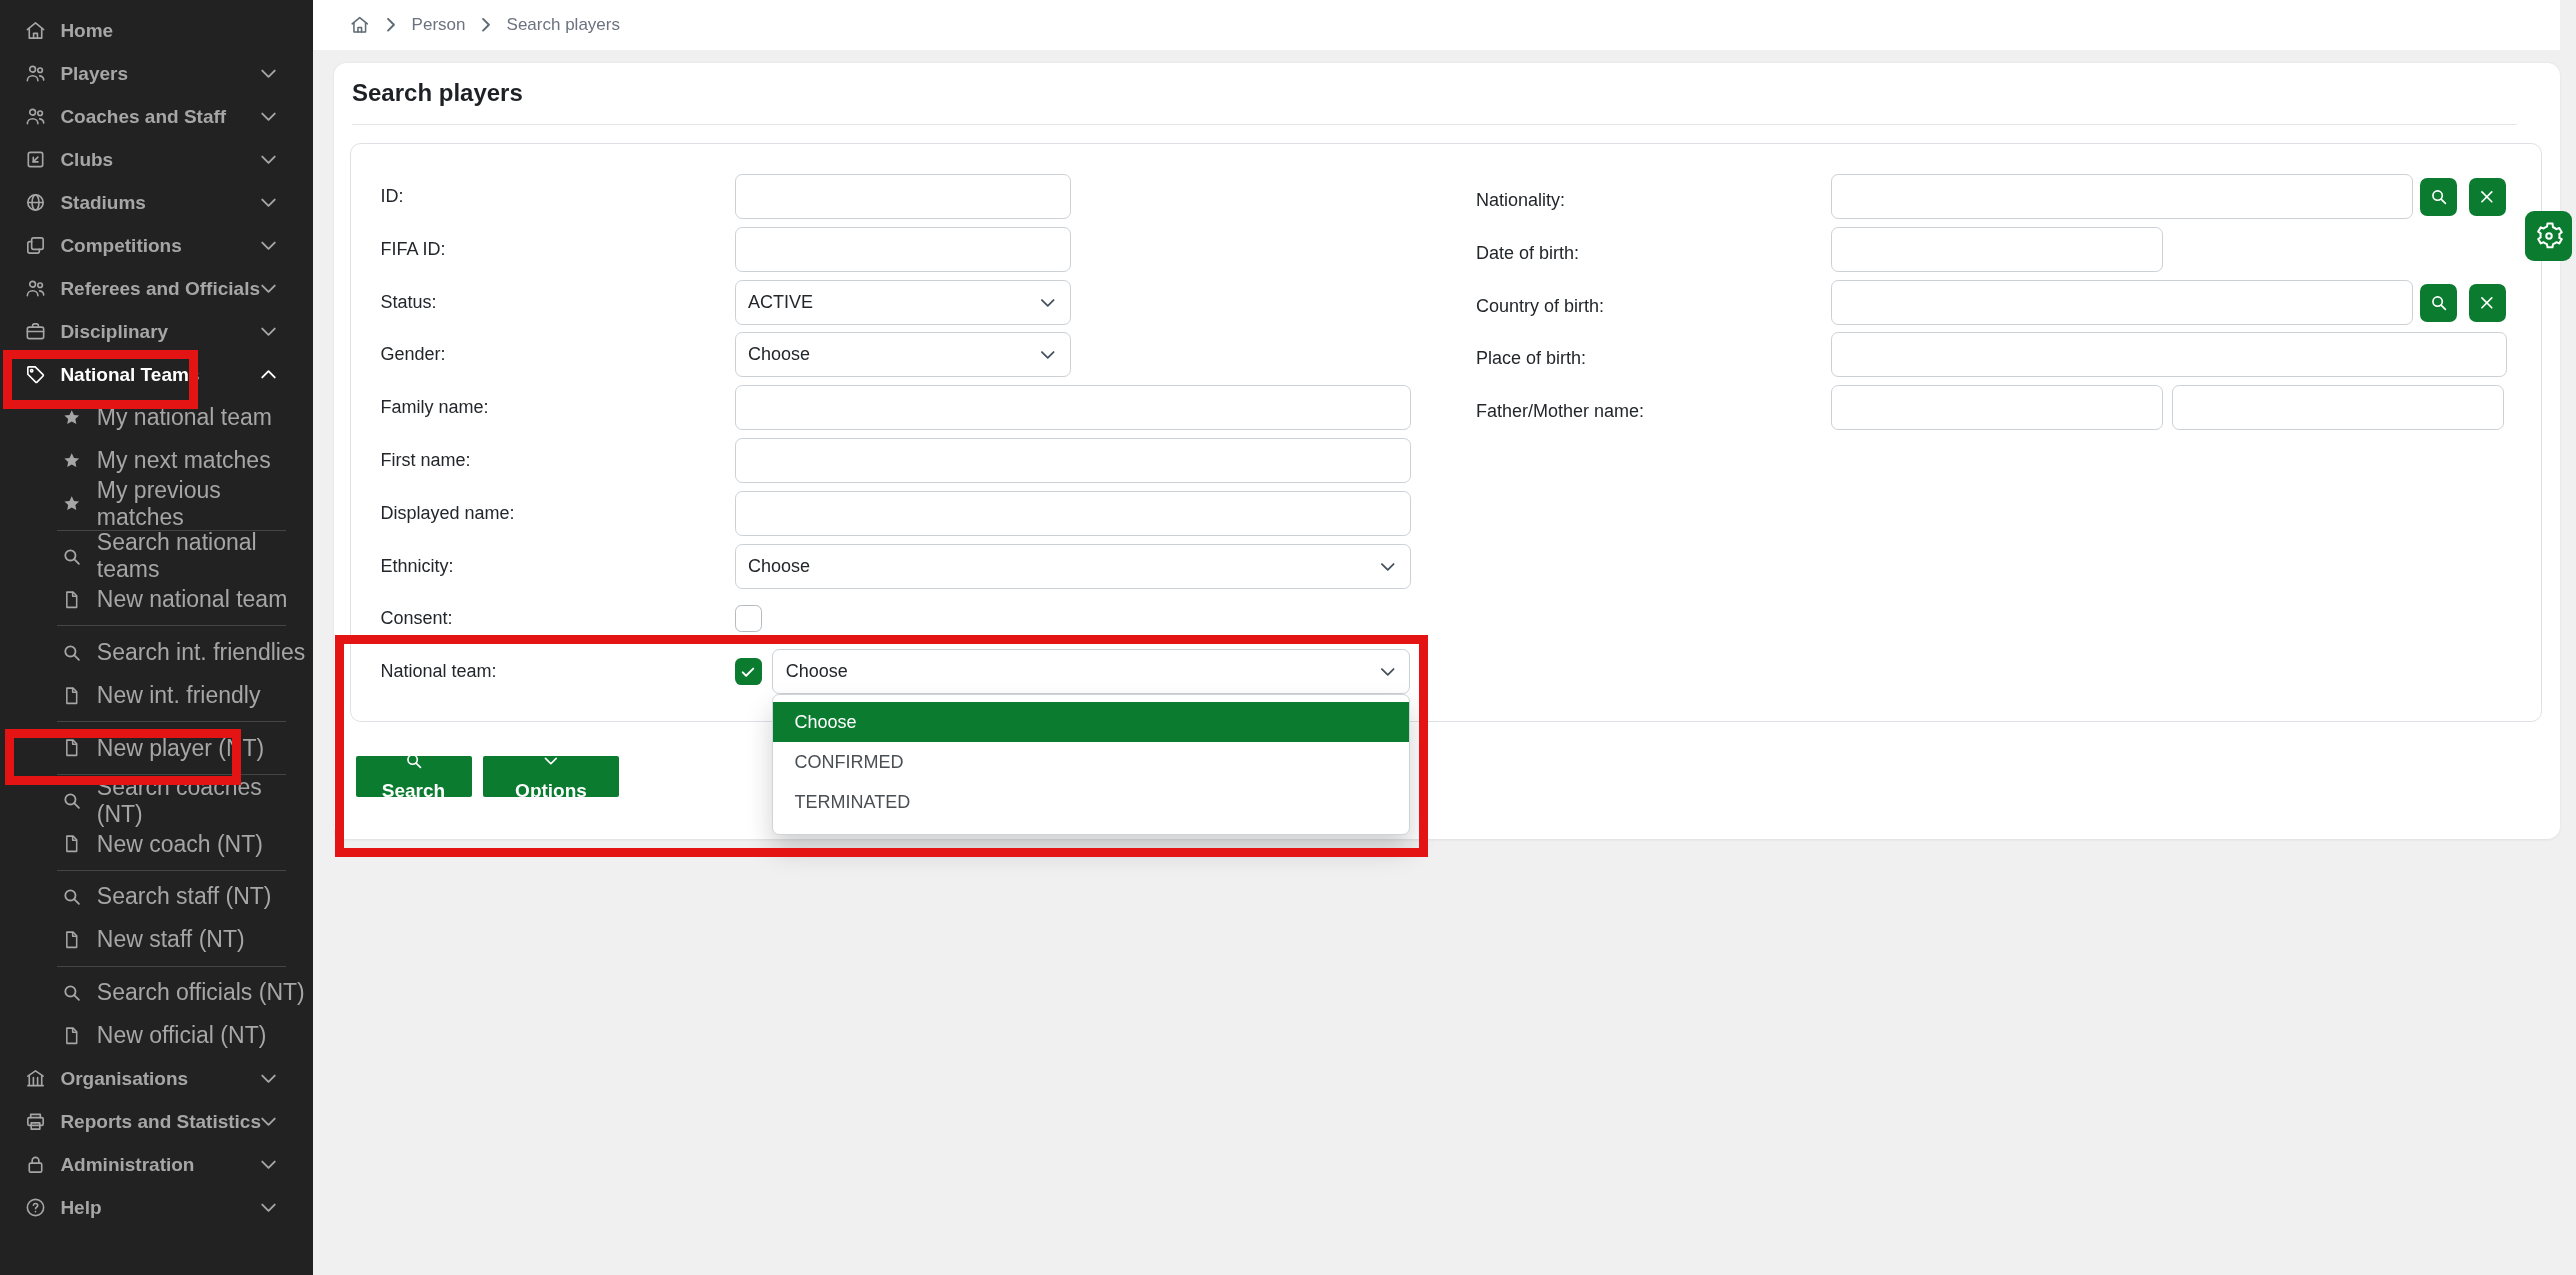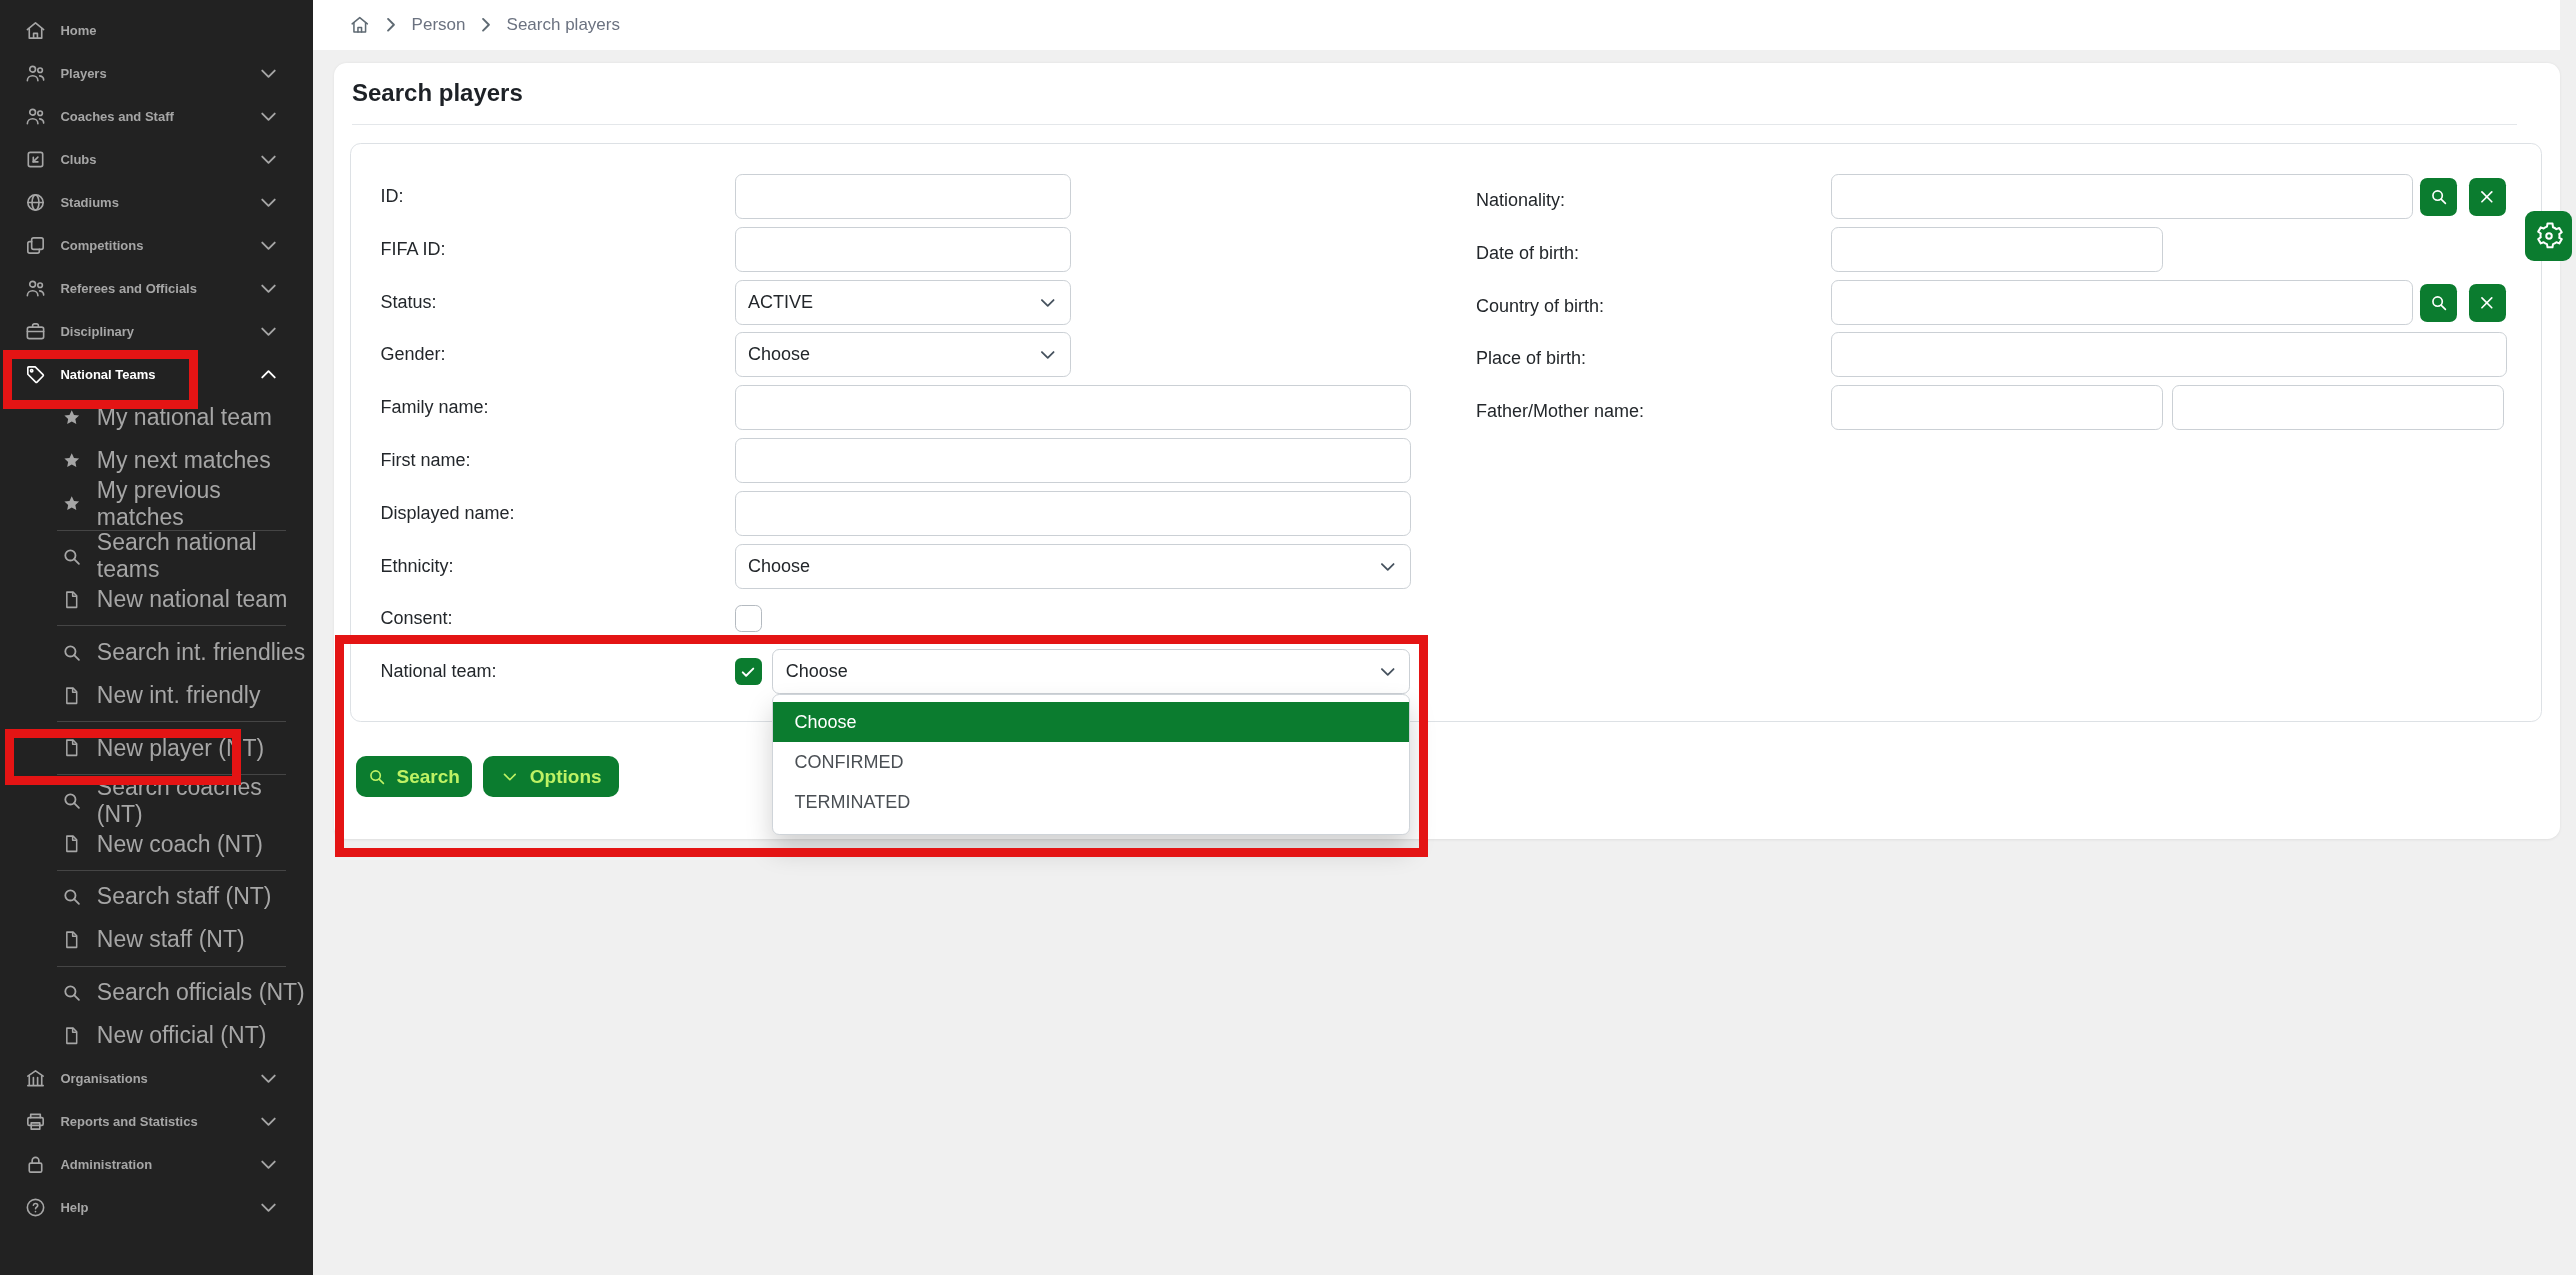--- a/index.html
+++ b/index.html
@@ -5,21 +5,21 @@
   html,body{margin:0;padding:0;background:#f0f0f0;}
   .app{position:relative;width:2576px;height:1276px;overflow:hidden;
        font-family:"Liberation Sans",sans-serif;background:#f0f0f0;}
   .icon{display:inline-flex;}
   .icon svg{width:100%;height:100%;display:block;}
 
   
   #sidebar{position:absolute;left:0;top:0;width:313px;height:1276px;
            background:var(--sidebar-bg);padding-top:9px;box-sizing:border-box;overflow:hidden;}
   .sb-item{display:flex;align-items:center;height:43px;color:#a6a6a6;cursor:pointer;position:relative;}
-  .sb-item.main{padding-left:24px;font-size:13px;font-weight:600;}
+  .sb-item.main{padding-left:24px;font-size:19px;font-weight:600;}
   .sb-item.sub{padding-left:61px;font-size:23px;font-weight:400;}
   .sb-item .icon{width:23px;height:23px;margin-right:13.4px;flex:none;}
   .sb-item.sub .icon{width:21.5px;height:21.5px;margin-right:14.3px;}
   .sb-chev{position:absolute;right:19.7px;width:19.7px;height:19.7px;margin:0;}
   .sb-item.active{color:#ffffff;}
   .sb-item.bold{font-weight:700;}
   .sb-divider{height:0.9px;background:#454545;margin:4.5px 27px 4.5px 57px;}
 
   
   #bc-bar{position:absolute;left:313px;top:0;width:2247px;height:50px;background:#ffffff;
@@ -63,23 +63,23 @@
   .lb1{margin-left:7.2px;} .lb2{margin-left:11.6px;}
 
   
   #nt-dropdown{position:absolute;left:438px;top:631px;width:638px;height:141px;background:#fff;
                border:0.9px solid #cfd4d9;border-radius:7.2px;box-shadow:0 14.3px 27px rgba(0,0,0,.18);
                padding:7.2px 0;box-sizing:border-box;z-index:20;overflow:hidden;}
   .dd-option{height:40px;display:flex;align-items:center;padding-left:21.5px;font-size:18px;color:#4a4f54;cursor:pointer;}
   .dd-option.selected{background:var(--green);color:#fff;}
 
   
-  .btn-green{position:absolute;border:none;border-radius:10px;background:var(--green);color:#bef264;
+  .btn-green{position:absolute;border:none;border-radius:2px;background:var(--green);color:#ffffff;
              display:flex;align-items:center;justify-content:center;gap:9.8px;
-             font-size:19px;font-weight:600;font-family:inherit;cursor:pointer;}
+             font-size:19px;font-weight:600;font-family:inherit;cursor:pointer;flex-direction:column;}
   .btn-green .icon{width:19.7px;height:19.7px;}
   #btn-search{left:21.5px;top:693px;width:116px;height:41px;}
   #btn-options{left:149px;top:693px;width:136px;height:41px;}
 
   
   #gear-btn{position:absolute;right:3.6px;top:211px;width:47px;height:50px;background:var(--green);
             border:none;border-radius:9px;color:#fff;display:flex;align-items:center;justify-content:center;
             z-index:40;cursor:pointer;}
   #gear-btn .icon{width:30px;height:30px;}
 

